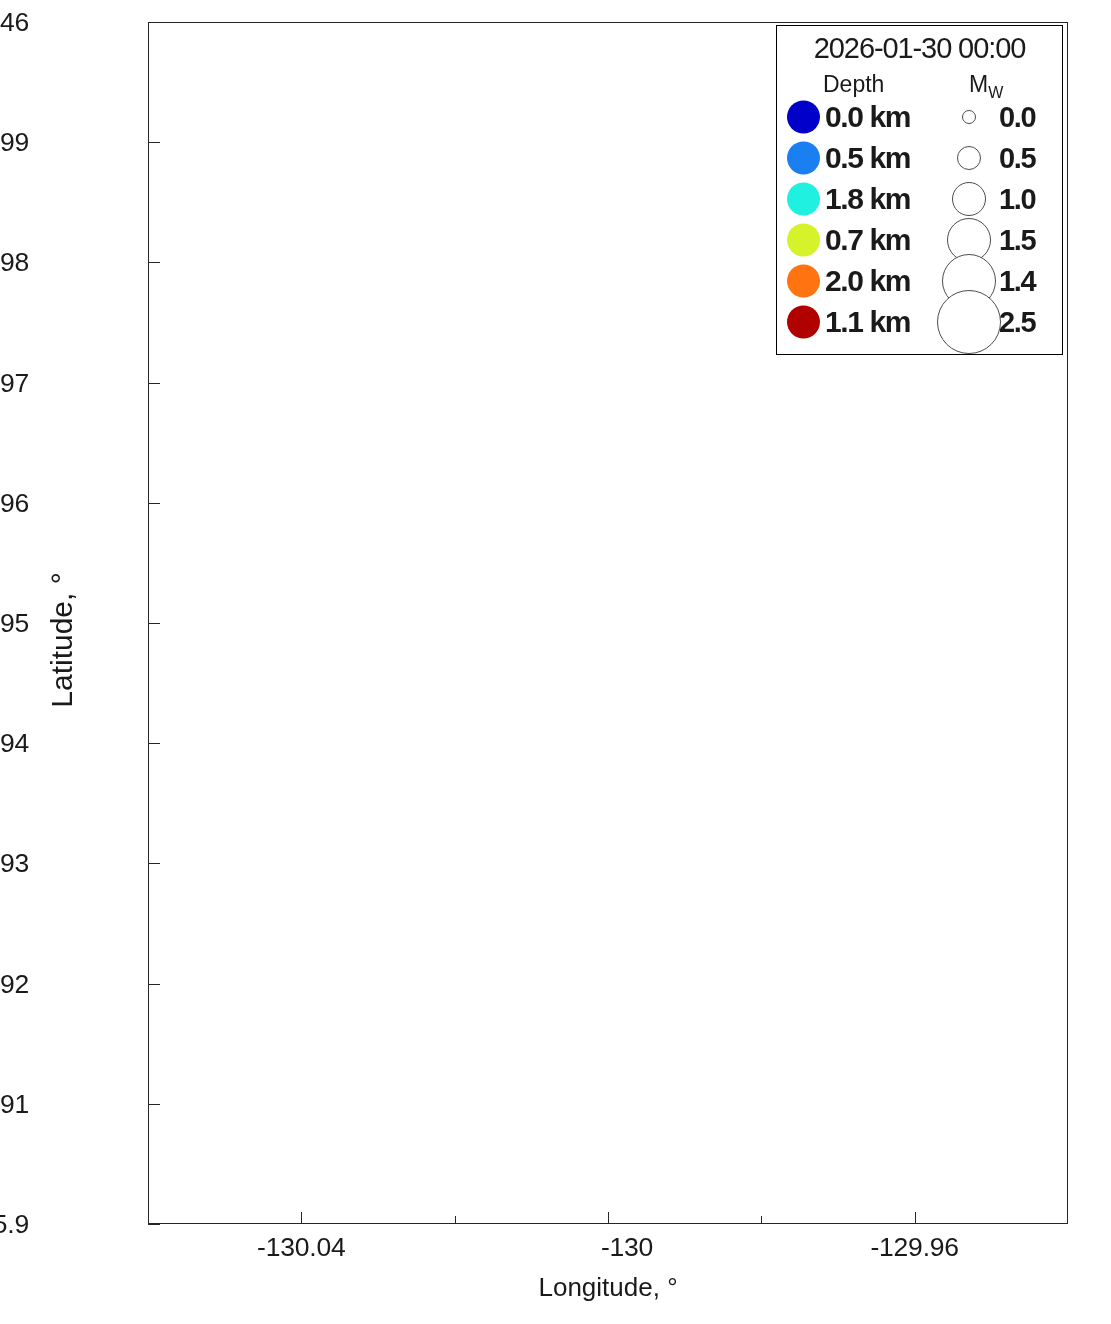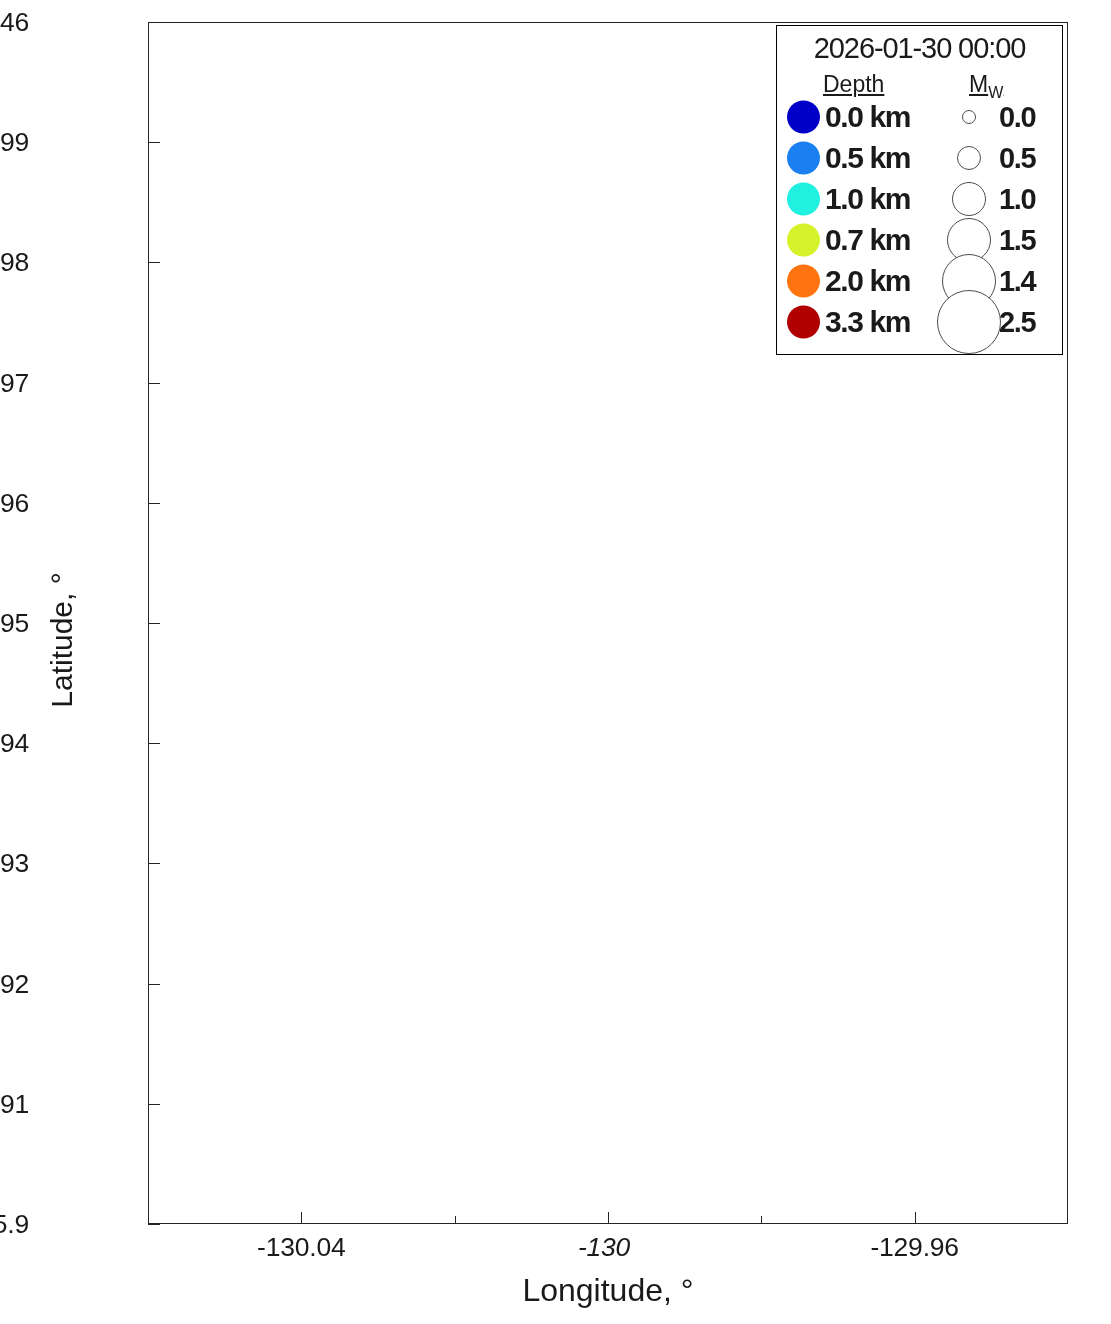--- a/index.html
+++ b/index.html
@@ -24,29 +24,29 @@
               border-top:1.6px solid #262626;}
   .tickmark-x{position:absolute;top:1224px;height:12px;width:0;
               border-left:1.6px solid #262626;transform:translateY(-12px);}
   .tickmark-x.minor{height:8px;transform:translateY(-8px);}
 
   
   #ylabel{position:absolute;left:-88px;top:623px;width:300px;
           transform:rotate(-90deg);transform-origin:center center;
           text-align:center;font-size:30px;white-space:nowrap;}
   #xlabel{position:absolute;left:608px;top:1272px;transform:translateX(-50%);
-          font-size:32px;white-space:nowrap;}
+          font-size:26px;white-space:nowrap;}
 
   
   #legend{position:absolute;left:776px;top:25px;width:287px;height:330px;
           border:1.5px solid #000;background:#fff;box-sizing:border-box;}
   #legend-title{position:absolute;left:0;top:6px;width:100%;text-align:center;
                 font-size:29px;font-weight:400;letter-spacing:-1.1px;
                 white-space:nowrap;}
-  .legend-head{position:absolute;font-size:23px;white-space:nowrap;text-decoration:underline;}
+  .legend-head{position:absolute;font-size:23px;white-space:nowrap;}
   #depth-head{left:46px;top:45px;}
   #mw-head{left:192px;top:45px;}
   #mw-head sub{font-size:16px;vertical-align:sub;}
 
   .depth-row{position:absolute;left:6px;height:38px;}
   .depth-swatch{position:absolute;left:4px;top:50%;width:33px;height:33px;
                 border-radius:50%;transform:translateY(-50%);}
   .depth-text{position:absolute;left:42px;top:50%;transform:translateY(-50%);
               font-size:30px;font-weight:700;letter-spacing:-1.4px;white-space:nowrap;}
 
@@ -255,21 +255,21 @@
       <div class="ytick" style="top: 983.6px;">45.92</div>
       <div class="tickmark-y" style="top: 983.6px;"></div>
       <div class="ytick" style="top: 1103.8px;">45.91</div>
       <div class="tickmark-y" style="top: 1103.8px;"></div>
       <div class="ytick" style="top: 1224px;">45.9</div>
       <div class="tickmark-y" style="top: 1224px;"></div>
     </div>
   <div id="ticks-x">
       <div class="xtick" style="left: 301.333px;">-130.04</div>
       <div class="tickmark-x" style="left: 301.333px;"></div>
-      <div class="xtick" style="left: 604px; font-style: italic;">-130</div>
+      <div class="xtick" style="left: 627px;">-130</div>
       <div class="tickmark-x" style="left: 608px;"></div>
       <div class="xtick" style="left: 914.667px;">-129.96</div>
       <div class="tickmark-x" style="left: 914.667px;"></div>
       <div class="tickmark-x minor" style="left: 148px;"></div>
       <div class="tickmark-x minor" style="left: 454.667px;"></div>
       <div class="tickmark-x minor" style="left: 761.333px;"></div>
     </div>
 
   <div id="ylabel">Latitude, °</div>
   <div id="xlabel">Longitude, °</div>
@@ -284,33 +284,33 @@
         <div class="depth-row" style="top: 72px; width: 160px;">
           <div class="depth-swatch" style="background:#0000c8"></div>
           <div class="depth-text">0.0 km</div>
         </div>
         <div class="depth-row" style="top: 113px; width: 160px;">
           <div class="depth-swatch" style="background:#1a7ff0"></div>
           <div class="depth-text">0.5 km</div>
         </div>
         <div class="depth-row" style="top: 154px; width: 160px;">
           <div class="depth-swatch" style="background:#20f0df"></div>
-          <div class="depth-text">1.0 km</div>
+          <div class="depth-text">1.8 km</div>
         </div>
         <div class="depth-row" style="top: 195px; width: 160px;">
           <div class="depth-swatch" style="background:#d6f22a"></div>
           <div class="depth-text">0.7 km</div>
         </div>
         <div class="depth-row" style="top: 236px; width: 160px;">
           <div class="depth-swatch" style="background:#ff7410"></div>
           <div class="depth-text">2.0 km</div>
         </div>
         <div class="depth-row" style="top: 277px; width: 160px;">
           <div class="depth-swatch" style="background:#b00000"></div>
-          <div class="depth-text">3.3 km</div>
+          <div class="depth-text">1.1 km</div>
         </div>
       </div>
     <div id="mw-rows">
         <div class="mw-row" style="top: 72px;">
           <div class="mw-circle" style="width:12px;height:12px"></div>
           <div class="mw-text">0.0</div>
         </div>
         <div class="mw-row" style="top: 113px; text-decoration: underline;">
           <div class="mw-circle" style="width:22px;height:22px"></div>
           <div class="mw-text">0.5</div>

